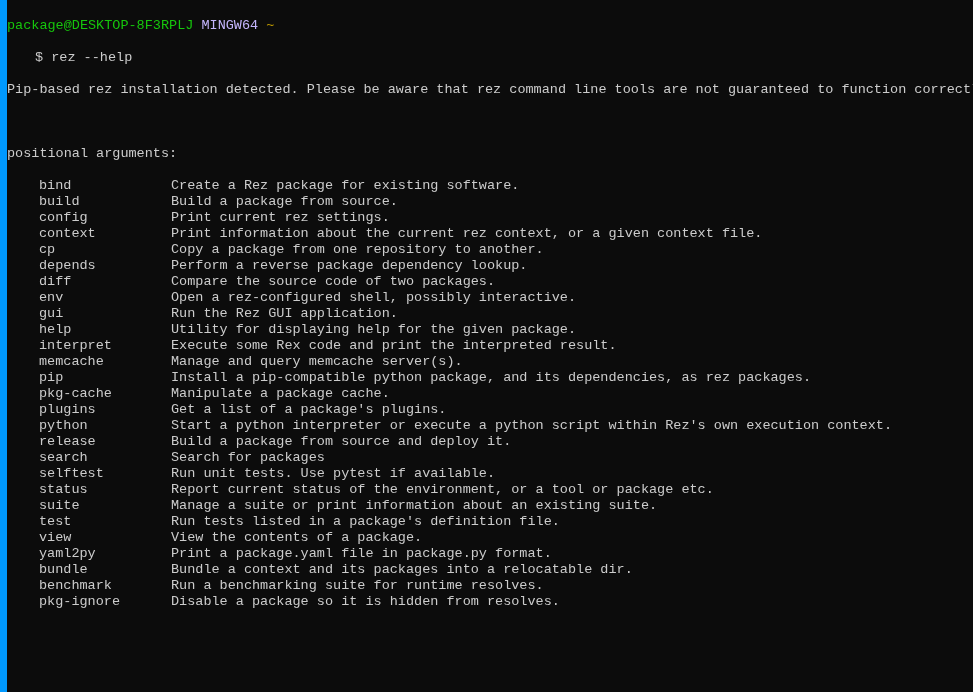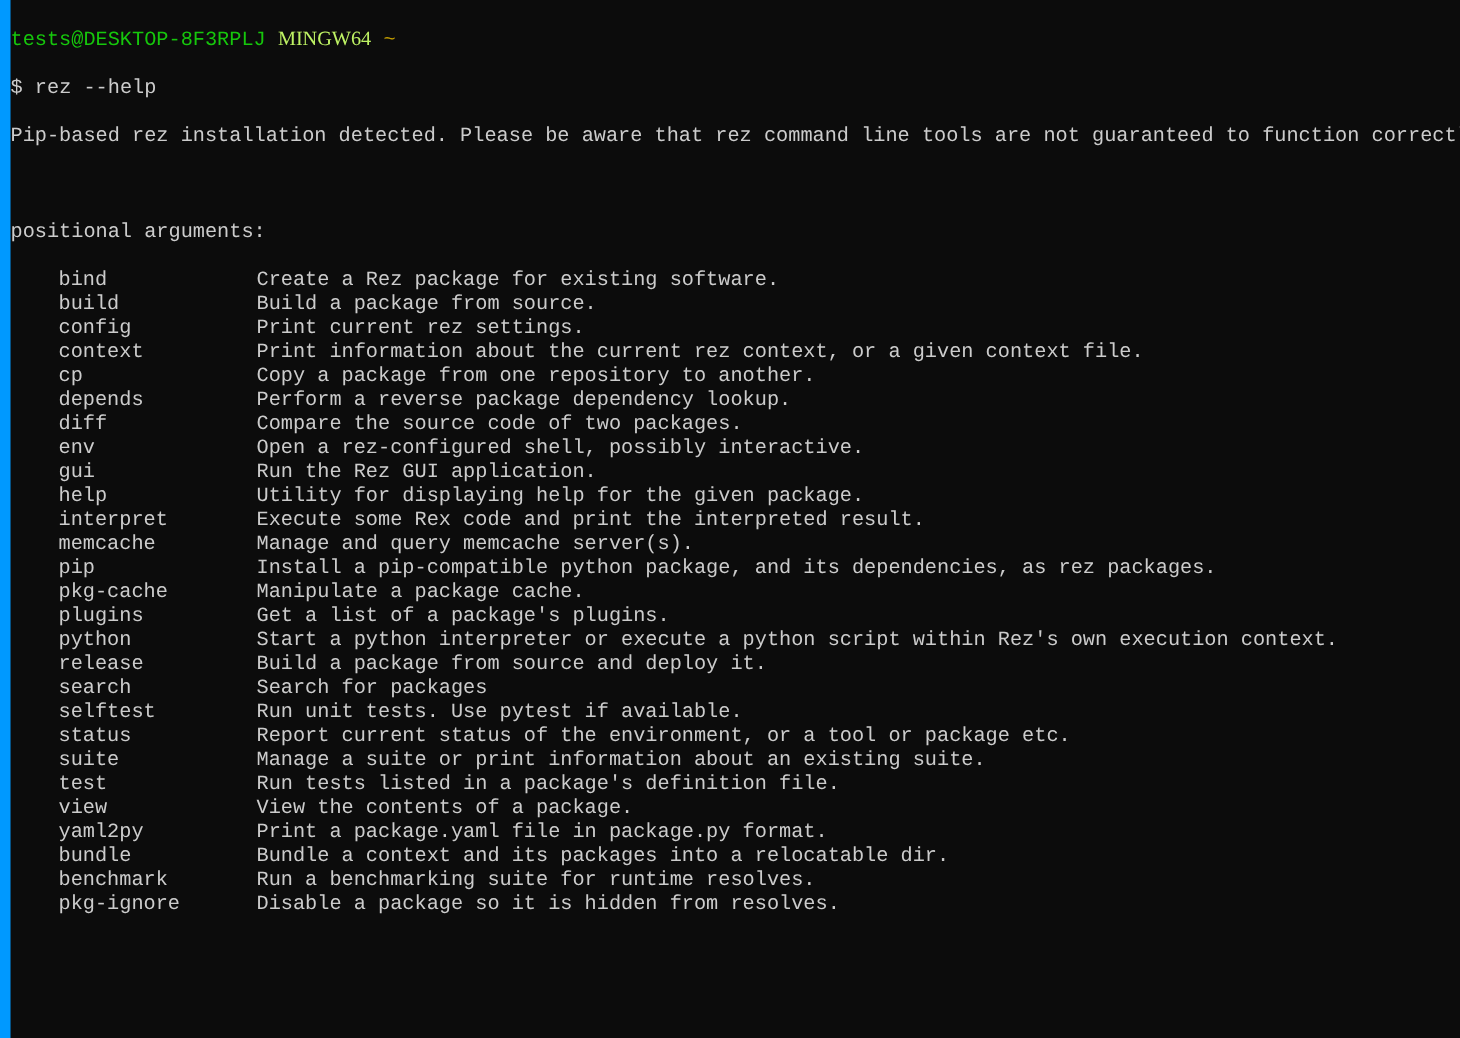--- a/index.html
+++ b/index.html
@@ -26,28 +26,28 @@
     .terminal {
       padding: 2px 0 0 0;
       white-space: pre;
       flex: 1;
       overflow: hidden;
     }
     .prompt-user {
       color: #16c60c;
     }
     .prompt-shell {
-      color: #bef264;
-      font-family: Liberation Serif, serif;
+      color: #c4b5fd;
     }
     .prompt-path {
       color: #c19c00;
     }
     .cmd-line {
       color: #cccccc;
+      margin-left: 28px;
     }
     .output {
       color: #cccccc;
     }
     .cmd-row {
       display: flex;
     }
     .cmd-indent {
       width: 32px;
       flex-shrink: 0;
@@ -60,21 +60,21 @@
     .cmd-desc {
       flex: 1;
       margin-left: 30px;
     }
   </style>
 </head>
 <body>
 
 <div class="scrollbar"></div>
 <div class="terminal">
-<div><span class="prompt-user">tests@DESKTOP-8F3RPLJ</span> <span class="prompt-shell">MINGW64</span> <span class="prompt-path">~</span></div>
+<div><span class="prompt-user">package@DESKTOP-8F3RPLJ</span> <span class="prompt-shell">MINGW64</span> <span class="prompt-path">~</span></div>
 <div class="cmd-line"><span>$</span> <span>rez --help</span></div>
 <div class="output">Pip-based rez installation detected. Please be aware that rez command line tools are not guaranteed to function correctl</div>
 <div class="output"> </div>
 <div class="output">positional arguments:</div>
 <div id="commands-container"><div class="cmd-row output"><span class="cmd-indent">    </span><span class="cmd-name">bind</span><span class="cmd-desc">Create a Rez package for existing software.</span></div><div class="cmd-row output"><span class="cmd-indent">    </span><span class="cmd-name">build</span><span class="cmd-desc">Build a package from source.</span></div><div class="cmd-row output"><span class="cmd-indent">    </span><span class="cmd-name">config</span><span class="cmd-desc">Print current rez settings.</span></div><div class="cmd-row output"><span class="cmd-indent">    </span><span class="cmd-name">context</span><span class="cmd-desc">Print information about the current rez context, or a given context file.</span></div><div class="cmd-row output"><span class="cmd-indent">    </span><span class="cmd-name">cp</span><span class="cmd-desc">Copy a package from one repository to another.</span></div><div class="cmd-row output"><span class="cmd-indent">    </span><span class="cmd-name">depends</span><span class="cmd-desc">Perform a reverse package dependency lookup.</span></div><div class="cmd-row output"><span class="cmd-indent">    </span><span class="cmd-name">diff</span><span class="cmd-desc">Compare the source code of two packages.</span></div><div class="cmd-row output"><span class="cmd-indent">    </span><span class="cmd-name">env</span><span class="cmd-desc">Open a rez-configured shell, possibly interactive.</span></div><div class="cmd-row output"><span class="cmd-indent">    </span><span class="cmd-name">gui</span><span class="cmd-desc">Run the Rez GUI application.</span></div><div class="cmd-row output"><span class="cmd-indent">    </span><span class="cmd-name">help</span><span class="cmd-desc">Utility for displaying help for the given package.</span></div><div class="cmd-row output"><span class="cmd-indent">    </span><span class="cmd-name">interpret</span><span class="cmd-desc">Execute some Rex code and print the interpreted result.</span></div><div class="cmd-row output"><span class="cmd-indent">    </span><span class="cmd-name">memcache</span><span class="cmd-desc">Manage and query memcache server(s).</span></div><div class="cmd-row output"><span class="cmd-indent">    </span><span class="cmd-name">pip</span><span class="cmd-desc">Install a pip-compatible python package, and its dependencies, as rez packages.</span></div><div class="cmd-row output"><span class="cmd-indent">    </span><span class="cmd-name">pkg-cache</span><span class="cmd-desc">Manipulate a package cache.</span></div><div class="cmd-row output"><span class="cmd-indent">    </span><span class="cmd-name">plugins</span><span class="cmd-desc">Get a list of a package's plugins.</span></div><div class="cmd-row output"><span class="cmd-indent">    </span><span class="cmd-name">python</span><span class="cmd-desc">Start a python interpreter or execute a python script within Rez's own execution context.</span></div><div class="cmd-row output"><span class="cmd-indent">    </span><span class="cmd-name">release</span><span class="cmd-desc">Build a package from source and deploy it.</span></div><div class="cmd-row output"><span class="cmd-indent">    </span><span class="cmd-name">search</span><span class="cmd-desc">Search for packages</span></div><div class="cmd-row output"><span class="cmd-indent">    </span><span class="cmd-name">selftest</span><span class="cmd-desc">Run unit tests. Use pytest if available.</span></div><div class="cmd-row output"><span class="cmd-indent">    </span><span class="cmd-name">status</span><span class="cmd-desc">Report current status of the environment, or a tool or package etc.</span></div><div class="cmd-row output"><span class="cmd-indent">    </span><span class="cmd-name">suite</span><span class="cmd-desc">Manage a suite or print information about an existing suite.</span></div><div class="cmd-row output"><span class="cmd-indent">    </span><span class="cmd-name">test</span><span class="cmd-desc">Run tests listed in a package's definition file.</span></div><div class="cmd-row output"><span class="cmd-indent">    </span><span class="cmd-name">view</span><span class="cmd-desc">View the contents of a package.</span></div><div class="cmd-row output"><span class="cmd-indent">    </span><span class="cmd-name">yaml2py</span><span class="cmd-desc">Print a package.yaml file in package.py format.</span></div><div class="cmd-row output"><span class="cmd-indent">    </span><span class="cmd-name">bundle</span><span class="cmd-desc">Bundle a context and its packages into a relocatable dir.</span></div><div class="cmd-row output"><span class="cmd-indent">    </span><span class="cmd-name">benchmark</span><span class="cmd-desc">Run a benchmarking suite for runtime resolves.</span></div><div class="cmd-row output"><span class="cmd-indent">    </span><span class="cmd-name">pkg-ignore</span><span class="cmd-desc">Disable a package so it is hidden from resolves.</span></div></div>
 
 
 
 </div>
 

